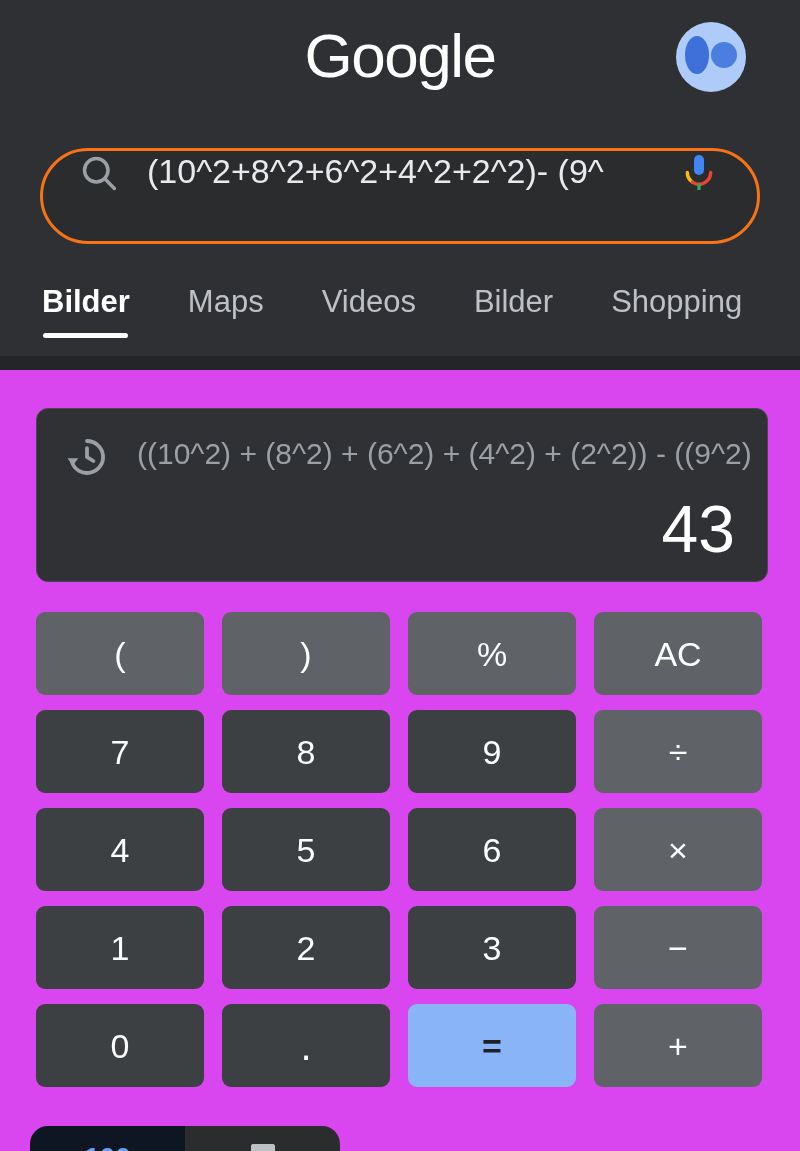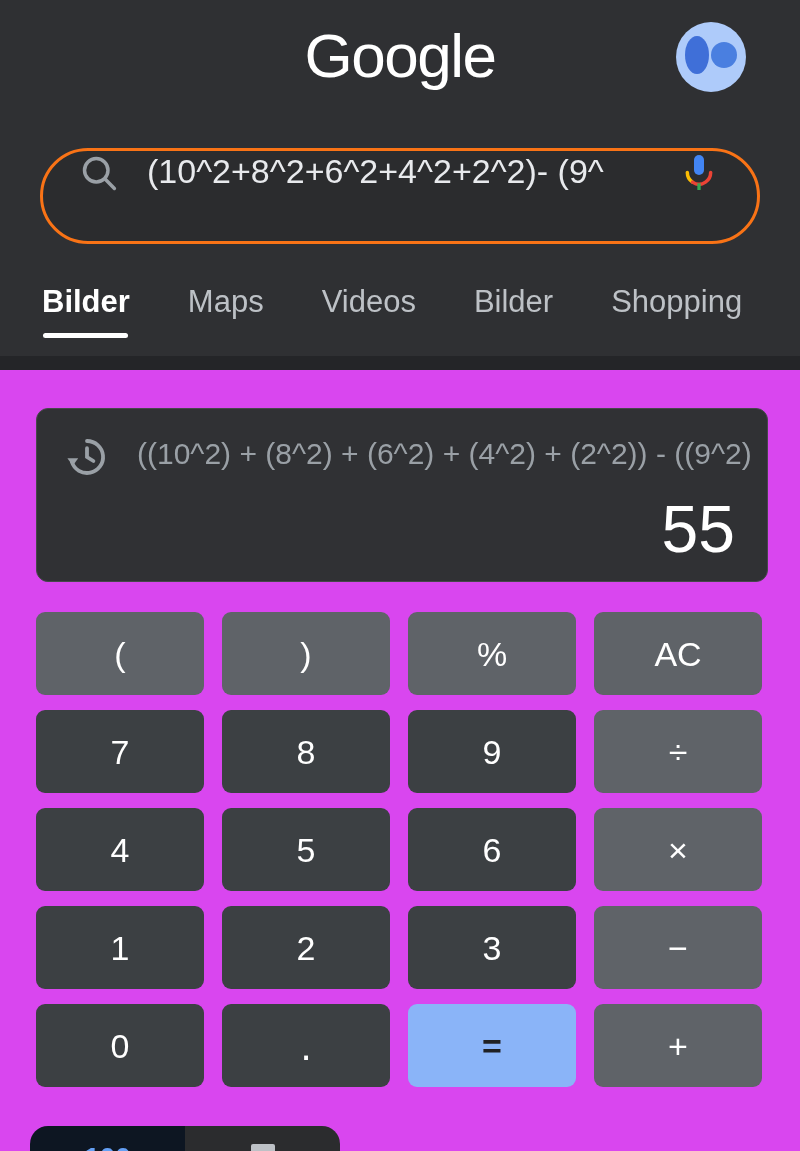--- a/index.html
+++ b/index.html
@@ -145,21 +145,21 @@
   </div>
   <div class="tabdivider"></div>
 
   <div class="calc-card">
     <svg class="history-icon" viewBox="0 0 24 24">
       <path d="M12 4a8 8 0 1 1-7.6 10.4" fill="none" stroke="#9aa0a6" stroke-width="1.9" stroke-linecap="round"></path>
       <polygon points="2.2,12.6 7.6,12.6 4.9,16.4" fill="#9aa0a6"></polygon>
       <path d="M12 7.6V12l3.2 2" fill="none" stroke="#9aa0a6" stroke-width="1.9" stroke-linecap="round"></path>
     </svg>
     <div class="expression">((10^2) + (8^2) + (6^2) + (4^2) + (2^2)) - ((9^2)</div>
-    <div class="result">55</div>
+    <div class="result">43</div>
   </div>
 
   <div class="keypad" id="keypad">
       <div class="key fn">(</div>
       <div class="key fn">)</div>
       <div class="key fn">%</div>
       <div class="key fn">AC</div>
       <div class="key num">7</div>
       <div class="key num">8</div>
       <div class="key num">9</div>

